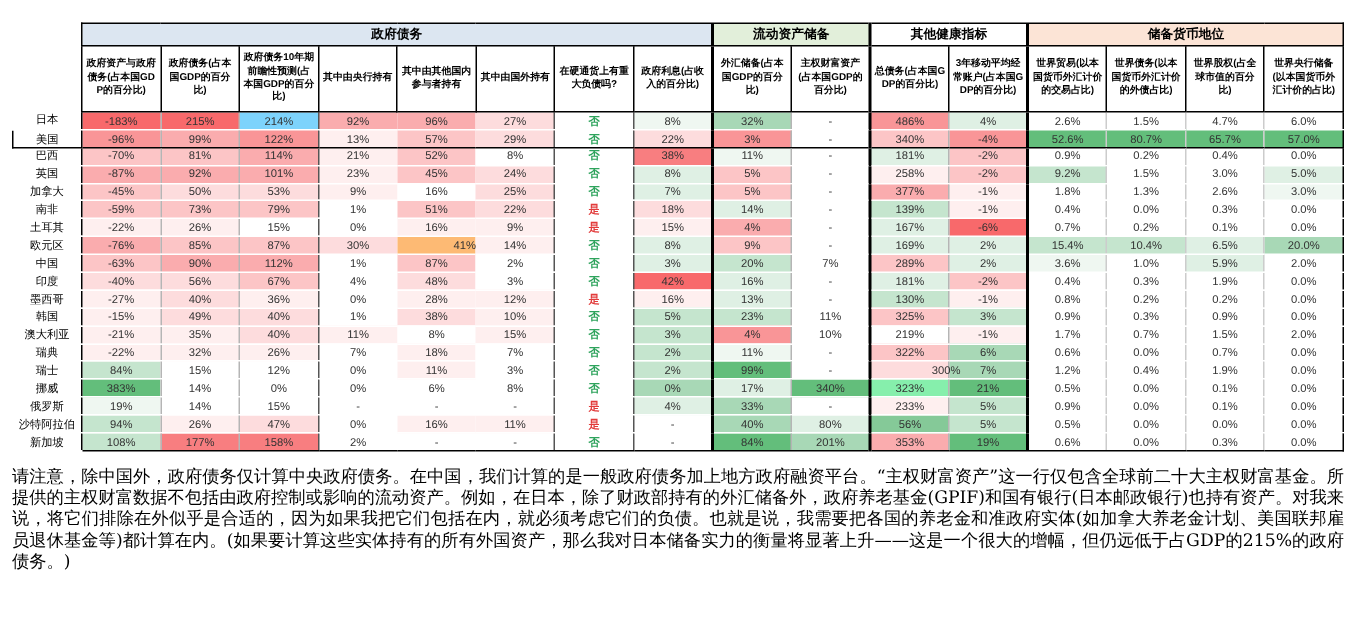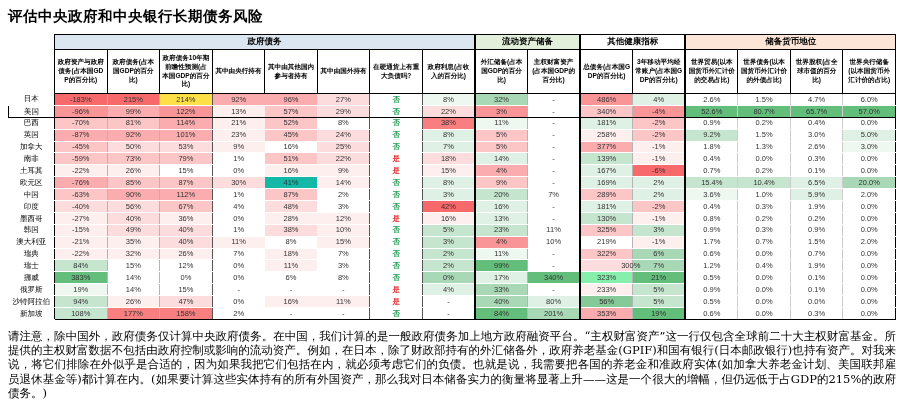--- a/index.html
+++ b/index.html
@@ -38,21 +38,20 @@
   tr.hl td{border-top:1.3px solid #000;border-bottom:1.3px solid #000;}
   tr.hl td.country{border-left:1.3px solid #000;}
   .yn-no{color:#2EA35C;font-weight:bold;}
   .yn-yes{color:#E23B3B;font-weight:bold;}
   .footnote{margin-top:9px;width:888px;font-family:"DejaVu Serif","Liberation Serif",serif;font-size:11.5px;line-height:1.24;text-align:justify;color:#000;}
 </style>
 </head>
 <body>
 
 <div class="page">
-  <h1 class="title">评估中央政府和中央银行长期债务风险</h1>
 
   <table class="debt">
     <colgroup>
       <col class="c-country">
     </colgroup>
     <thead>
       <tr class="groups" id="groups-row">
         <th class="corner" rowspan="2"></th>
       <th class="group-th" colspan="8" style="background: rgb(220, 230, 241);">政府债务</th>
           <th class="group-th" colspan="2" style="background: rgb(226, 239, 218);">流动资产储备</th>
@@ -76,21 +75,21 @@
           <th class="col-th">世界债务(以本国货币外汇计价的外债占比)</th>
           <th class="col-th">世界股权(占全球市值的百分比)</th>
           <th class="col-th">世界央行储备(以本国货币外汇计价的占比)</th>
         </tr>
     </thead>
     <tbody id="table-body">
         <tr>
           <td class="country">日本</td>
           <td style="background: rgb(248, 105, 107);">-183%</td>
           <td style="background: rgb(248, 105, 107);">215%</td>
-          <td style="background: #fde047;">214%</td>
+          <td style="background: #7dd3fc;">214%</td>
           <td style="background: rgb(250, 172, 174);">92%</td>
           <td style="background: rgb(250, 172, 174);">96%</td>
           <td style="background: rgb(253, 220, 221);">27%</td>
           <td class="yn-no" style="background: rgb(255, 255, 255);">否</td>
           <td style="background: rgb(239, 247, 241);">8%</td>
           <td style="background: rgb(168, 216, 182);">32%</td>
           <td style="background: rgb(255, 255, 255);">-</td>
           <td style="background: rgb(249, 149, 151);">486%</td>
           <td style="background: rgb(223, 240, 228);">4%</td>
           <td style="background: rgb(255, 255, 255);">2.6%</td>
@@ -211,21 +210,21 @@
           <td style="background: rgb(255, 255, 255);">0.2%</td>
           <td style="background: rgb(255, 255, 255);">0.1%</td>
           <td style="background: rgb(255, 255, 255);">0.0%</td>
         </tr>
         <tr>
           <td class="country">欧元区</td>
           <td style="background: rgb(250, 172, 174);">-76%</td>
           <td style="background: rgb(252, 197, 198);">85%</td>
           <td style="background: rgb(252, 197, 198);">87%</td>
           <td style="background: rgb(253, 220, 221);">30%</td>
-          <td style="background: #14b8a6;">41%</td>
+          <td style="background: #fdba74; text-align: right;">41%</td>
           <td style="background: rgb(254, 239, 239);">14%</td>
           <td class="yn-no" style="background: rgb(255, 255, 255);">否</td>
           <td style="background: rgb(223, 240, 228);">8%</td>
           <td style="background: rgb(252, 197, 198);">9%</td>
           <td style="background: rgb(255, 255, 255);">-</td>
           <td style="background: rgb(223, 240, 228);">169%</td>
           <td style="background: rgb(223, 240, 228);">2%</td>
           <td style="background: rgb(197, 229, 206);">15.4%</td>
           <td style="background: rgb(197, 229, 206);">10.4%</td>
           <td style="background: rgb(223, 240, 228);">6.5%</td>

